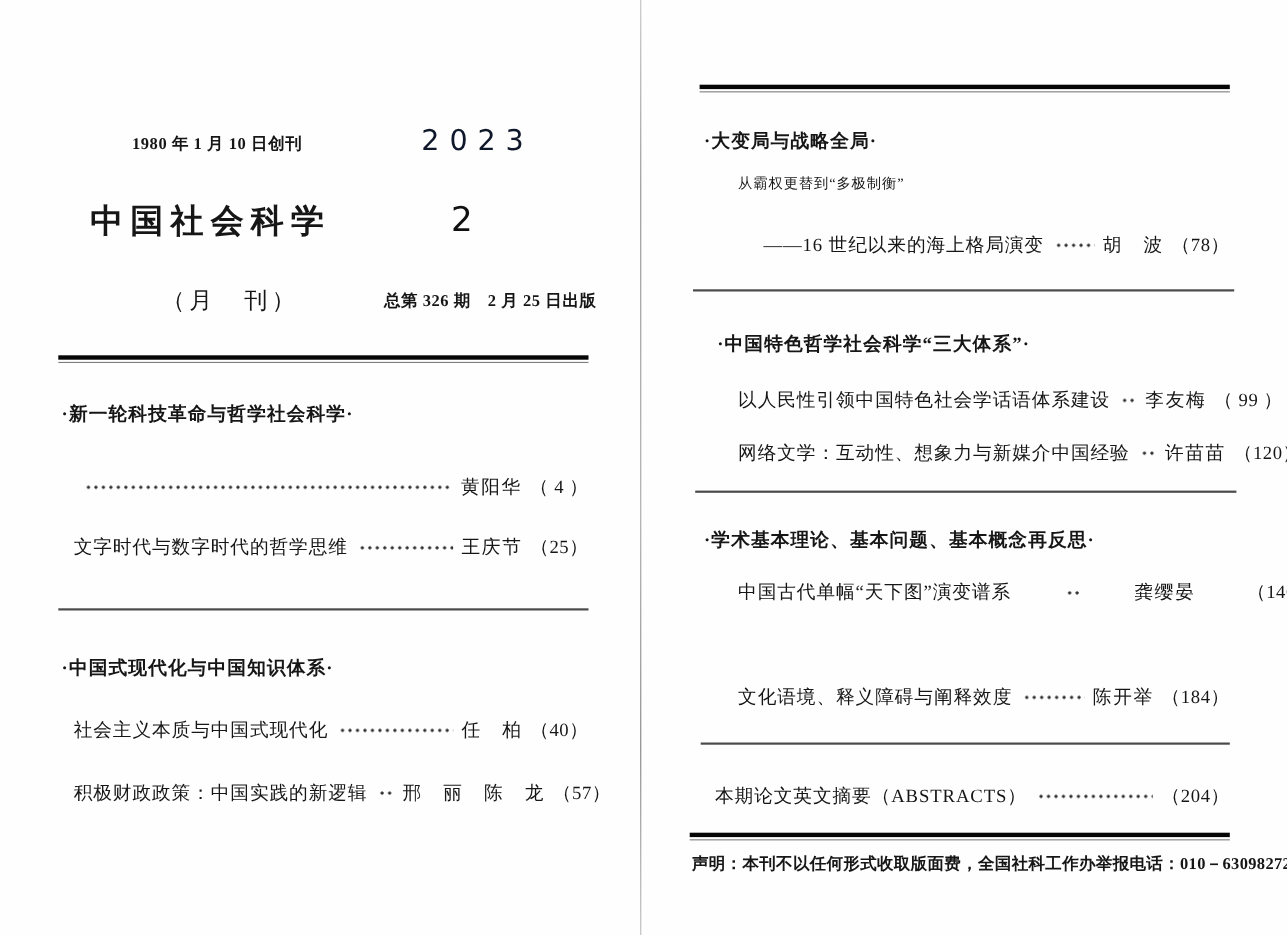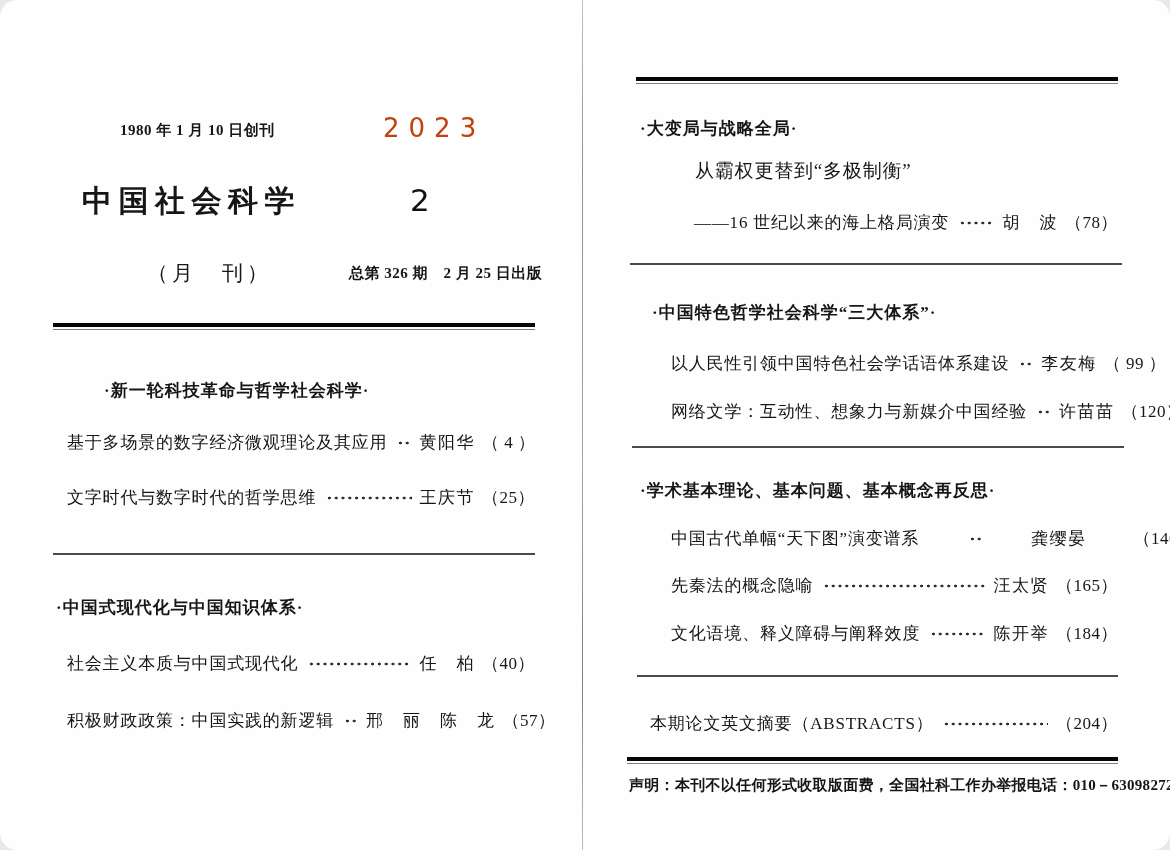--- a/index.html
+++ b/index.html
@@ -1,38 +1,38 @@
 <!DOCTYPE html>
 <html><head>
 <meta charset="utf-8">
 <style>
   html,body{margin:0;padding:0;background:#e8e8e8;}
   .scan{position:relative;width:1170px;height:850px;background:#fefefe;
-        font-family:"Liberation Serif", serif;color:#161616;overflow:hidden;border-radius:17px;}
+        font-family:"Liberation Serif", serif;color:#161616;overflow:hidden;}
   .abs{position:absolute;}
   .fold{position:absolute;top:0;height:850px;width:1px;
         background:linear-gradient(180deg,#c2c2c2,#8f8f8f 20%,#a5a5a5 55%,#7f7f7f 80%,#bdbdbd);}
   .double-rule .t{height:3.5px;background:#060606;}
   .double-rule .b{margin-top:2.5px;height:1px;background:#7d7d7d;}
   .thin-rule{height:1.6px;background:#4a4a4a;}
   .founded{font-size:15px;font-weight:bold;letter-spacing:.5px;}
-  .year{font-size:26px;font-family:"DejaVu Sans",sans-serif;letter-spacing:9px;color:#c2410c;}
+  .year{font-size:26px;font-family:"DejaVu Sans",sans-serif;letter-spacing:9px;color:#0f172a;}
   .jtitle{font-size:30px;font-weight:bold;letter-spacing:6.5px;}
   .issue-num{font-size:31px;font-family:"DejaVu Sans",sans-serif;color:#101010;}
   .monthly{font-size:21px;letter-spacing:4px;}
   .pubinfo{font-size:15px;font-weight:bold;letter-spacing:.5px;}
   .sec-h{font-size:17px;font-weight:bold;letter-spacing:1px;white-space:nowrap;}
   .row{display:flex;align-items:baseline;font-size:17px;white-space:nowrap;}
   .row .ttl{letter-spacing:.8px;}
   .leader{flex:1 1 auto;align-self:center;height:16px;margin:0 8px 0 10px;min-width:14px;
           background-image:radial-gradient(circle,#2c2c2c 1.15px,rgba(0,0,0,0) 1.7px);
           background-size:6.8px 16px;background-repeat:repeat-x;background-position:0 58%;}
   .author{letter-spacing:1.5px;margin-right:7px;text-align:right;}
   .pageno{letter-spacing:.5px;}
-  .hang-title{font-size:19px;letter-spacing:.8px;white-space:nowrap;margin-left:24px;}
+  .hang-title{font-size:13px;letter-spacing:.8px;white-space:nowrap;}
   .statement{font-size:15px;font-weight:bold;letter-spacing:.3px;white-space:nowrap;}
 </style>
 </head>
 <body>
 
 <div class="scan">
 
   <div class="fold" style="left:582px;"></div>
 
   <div class="abs founded" style="left:120px;top:121px;">1980 年 1 月 10 日创刊</div>
@@ -40,24 +40,23 @@
   <div class="abs jtitle" style="left:82px;top:181px;">中国社会科学</div>
   <div class="abs issue-num" style="left:410px;top:182px;">2</div>
   <div class="abs monthly" style="left:147px;top:259px;">（月　刊）</div>
   <div class="abs pubinfo" style="left:349px;top:264px;">总第 326 期　2 月 25 日出版</div>
 
   <div class="abs double-rule" style="left:53px;top:323px;width:482px;">
       <div class="t"></div>
       <div class="b"></div>
     </div>
 
-  <div class="abs sec-h" style="left:56px;top:379px;margin-left:48px;">·新一轮科技革命与哲学社会科学·</div>
+  <div class="abs sec-h" style="left:56px;top:365px;">·新一轮科技革命与哲学社会科学·</div>
 
   <div class="abs row" style="left:67px;top:431px;width:468px;">
-    <span class="ttl">基于多场景的数字经济微观理论及其应用</span>
     <span class="leader"></span>
     <span class="author">黄阳华</span>
     <span class="pageno">（ 4 ）</span>
   </div>
 
   <div class="abs row" style="left:67px;top:486px;width:468px;">
     <span class="ttl">文字时代与数字时代的哲学思维</span>
     <span class="leader"></span>
     <span class="author">王庆节</span>
     <span class="pageno">（25）</span>
@@ -118,26 +117,20 @@
 
   <div class="abs sec-h" style="left:640px;top:479px;">·学术基本理论、基本问题、基本概念再反思·</div>
 
   <div class="abs row" style="left:671px;top:527px;width:447px;gap:40px;">
     <span class="ttl">中国古代单幅“天下图”演变谱系</span>
     <span class="leader"></span>
     <span class="author">龚缨晏</span>
     <span class="pageno">（140）</span>
   </div>
 
-  <div class="abs row" style="left:671px;top:574px;width:447px;">
-    <span class="ttl">先秦法的概念隐喻</span>
-    <span class="leader"></span>
-    <span class="author">汪太贤</span>
-    <span class="pageno">（165）</span>
-  </div>
 
   <div class="abs row" style="left:671px;top:622px;width:447px;">
     <span class="ttl">文化语境、释义障碍与阐释效度</span>
     <span class="leader"></span>
     <span class="author">陈开举</span>
     <span class="pageno">（184）</span>
   </div>
 
   <div class="abs thin-rule" style="left:637px;top:675px;width:481px;"></div>
 

